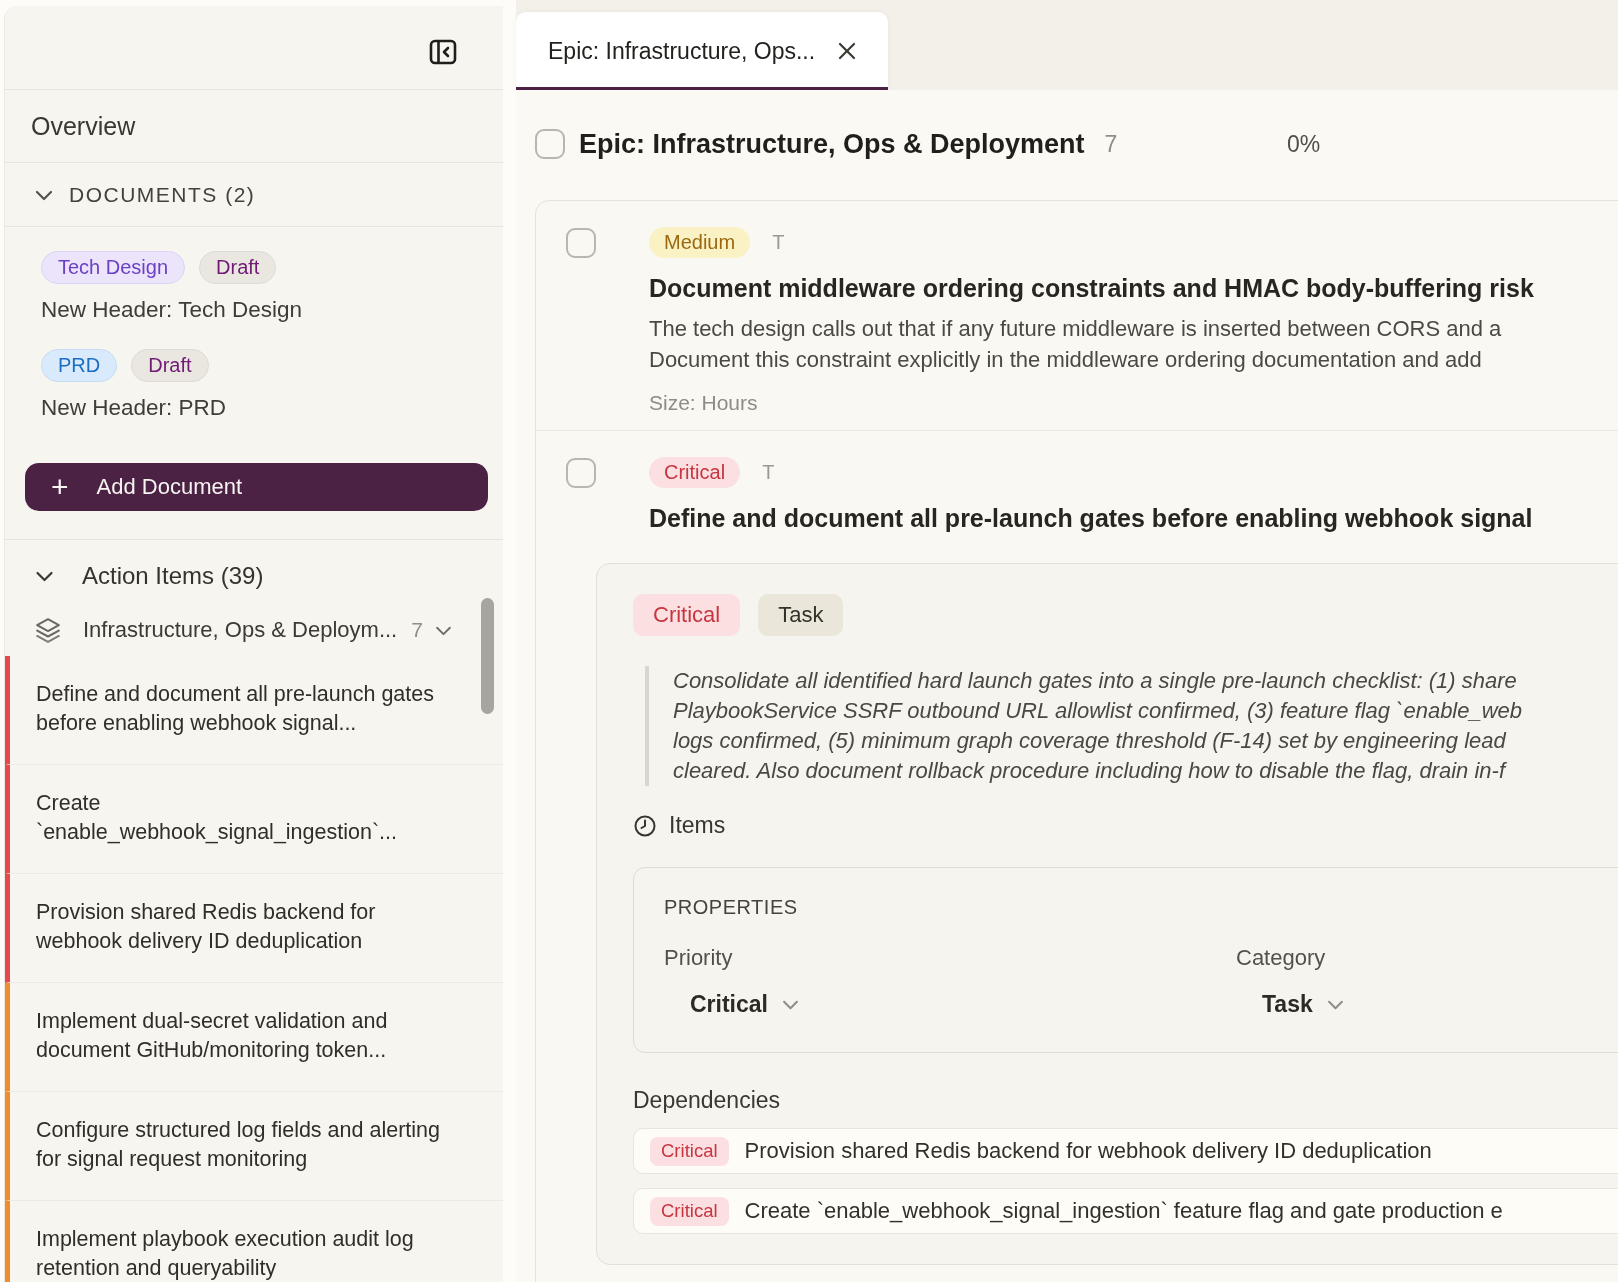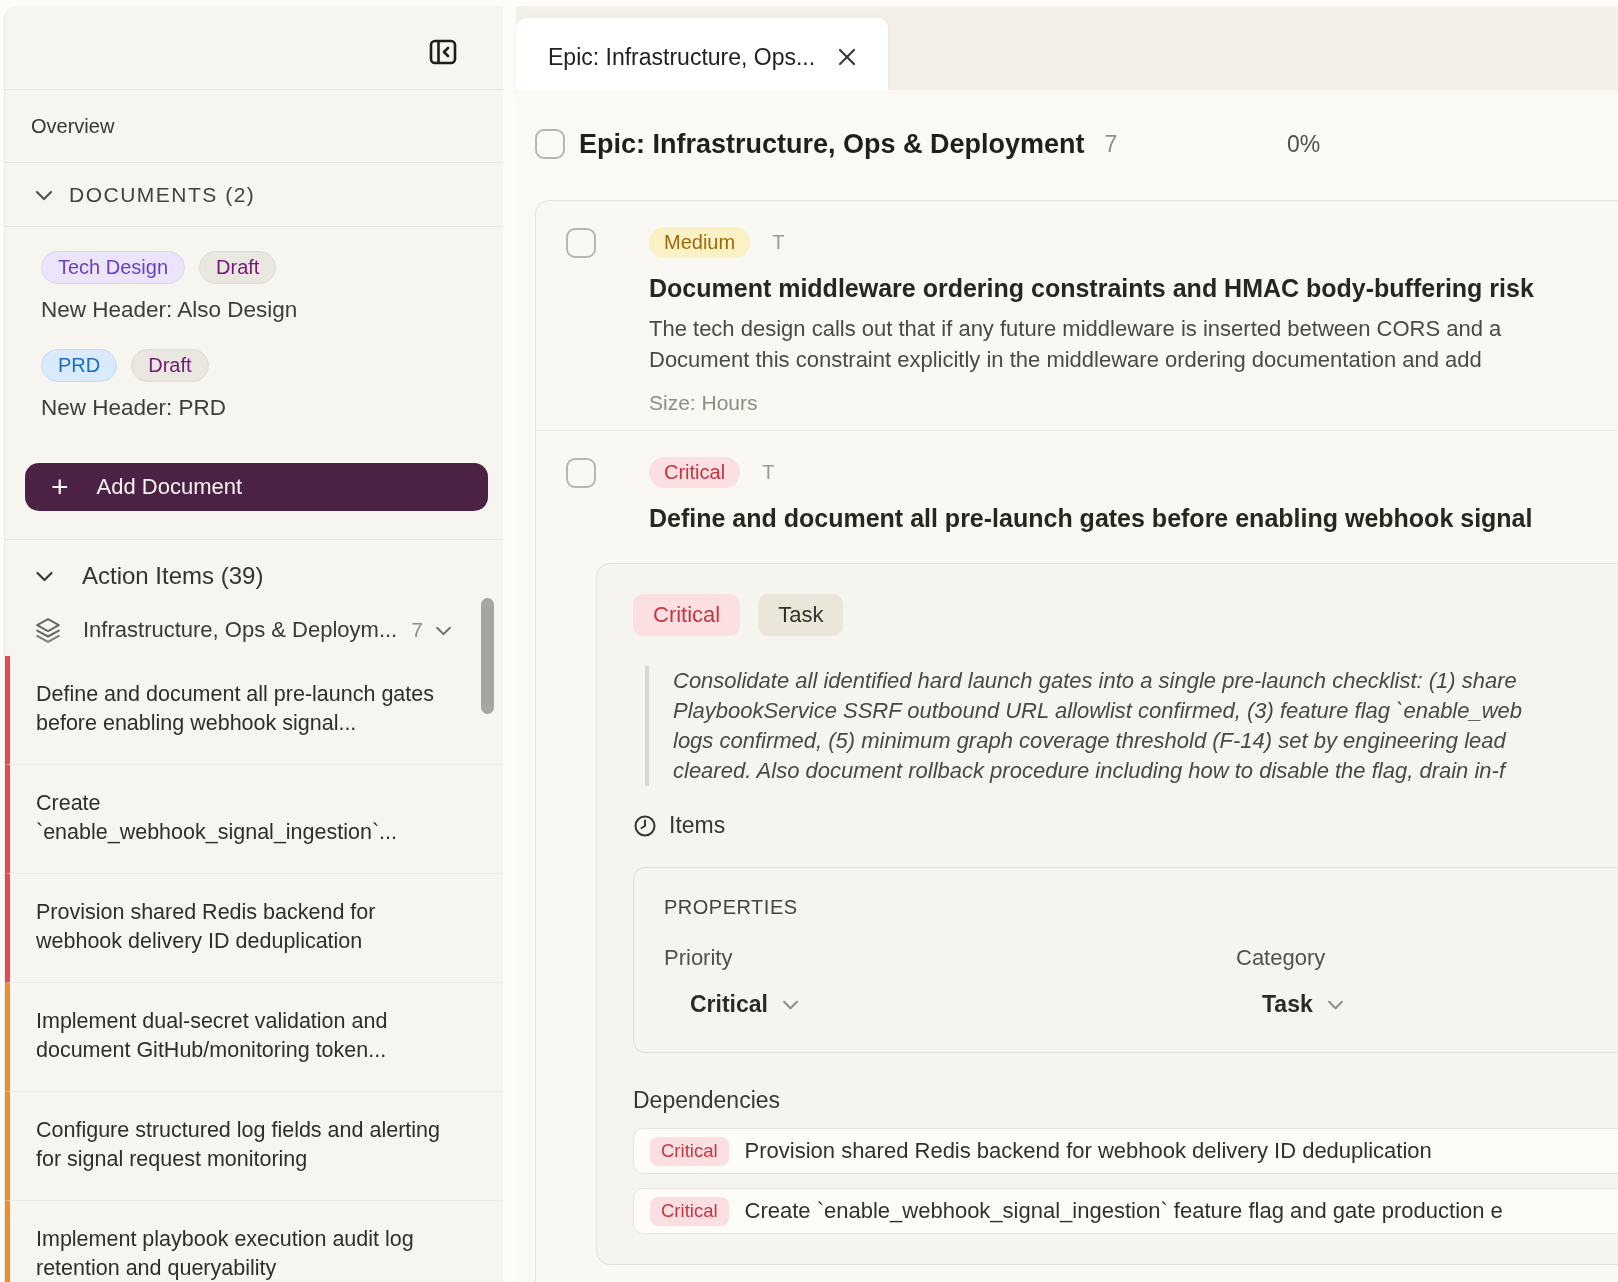--- a/index.html
+++ b/index.html
@@ -7,21 +7,21 @@
     font-family:"Liberation Sans", sans-serif; background:#fdfcf9; color:#2e2d28; }
 
   
   .sidebar { position:absolute; left:4px; top:6px; width:499px; height:1276px;
     background:#f7f5ef; border-top-left-radius:14px; border-left:1px solid #ecead x;}
   .sidebar { border-left:1px solid #eceade; }
   .sb-header { height:84px; border-bottom:1px solid #e7e5dc; position:relative; }
   .collapse-btn { position:absolute; right:42px; top:28px; width:36px; height:36px;
     display:flex; align-items:center; justify-content:center; cursor:pointer; }
   .sb-overview { height:73px; display:flex; align-items:center; padding-left:26px;
-    font-size:20px; color:#383732; border-bottom:1px solid #e7e5dc; }
+    font-size:25px; color:#383732; border-bottom:1px solid #e7e5dc; }
   .sb-section-head { height:64px; display:flex; align-items:center; gap:16px;
     padding-left:30px; border-bottom:1px solid #e7e5dc; font-size:21px;
     letter-spacing:1.5px; color:#43423c; cursor:pointer; }
   .sb-section-head .chev { color:#55534d; }
   .docs { padding:24px 20px 10px 20px; }
   .doc-entry { margin:0 0 26px 0; padding-left:16px; cursor:pointer; }
   .badge-row { display:flex; gap:14px; align-items:center; }
   .pill { display:inline-flex; align-items:center; height:33px; padding:15px 16px;
     border-radius:17px; font-size:20px; white-space:nowrap; }
   .pill-techdesign { background:#ebe4fb; color:#6b40c6; border:1px solid #ddd2f4; }
@@ -42,21 +42,21 @@
   .sb-group .gcount { margin-left:14px; color:#908e86; font-size:21px; }
   .sb-group .chev { margin-left:12px; color:#6b6a64; }
   .sb-item { border-left:5px solid transparent; border-bottom:1px solid #eceae1;
     padding:24px 40px 26px 26px; font-size:21.5px; line-height:29px; color:#2f2e29;
     cursor:pointer; }
   .sb-item:first-of-type { border-top:1px solid #eceae1; }
   .sb-scrollthumb { position:absolute; right:9px; top:592px; width:13px; height:116px;
     border-radius:7px; background:#a7a5a0; cursor:grab; }
 
   
-  .tabbar { position:absolute; left:516px; top:6px; width:1102px; height:106px;
+  .tabbar { position:absolute; left:516px; top:0; width:1102px; height:106px;
     background:#f2f0e9; border-bottom:1px solid #e3e1d8; }
   .tab { position:absolute; left:0; top:12px; width:372px; height:78px;
     background:#ffffff; border-top-left-radius:10px; border-top-right-radius:10px;
     display:flex; align-items:center; padding:0 26px 0 32px; cursor:pointer;
     box-shadow:0 0 6px rgba(0,0,0,0.04); }
   .tab-label { font-size:23px; color:#23221e; white-space:nowrap; overflow:hidden;
     flex:1; }
   .tab-close { width:30px; height:30px; display:flex; align-items:center;
     justify-content:center; cursor:pointer; margin-left:10px; }
   .tab-underline { position:absolute; left:0; bottom:-1px; width:372px; height:4px;
@@ -150,21 +150,21 @@
     </span>
     <span>DOCUMENTS (2)</span>
   </div>
 
   <div class="docs">
     <div class="doc-entry">
       <div class="badge-row">
         <span class="pill pill-techdesign">Tech Design</span>
         <span class="pill pill-draft">Draft</span>
       </div>
-      <div class="doc-title">New Header: Also Design</div>
+      <div class="doc-title">New Header: Tech Design</div>
     </div>
     <div class="doc-entry">
       <div class="badge-row">
         <span class="pill pill-prd">PRD</span>
         <span class="pill pill-draft">Draft</span>
       </div>
       <div class="doc-title">New Header: PRD</div>
     </div>
   </div>
 

